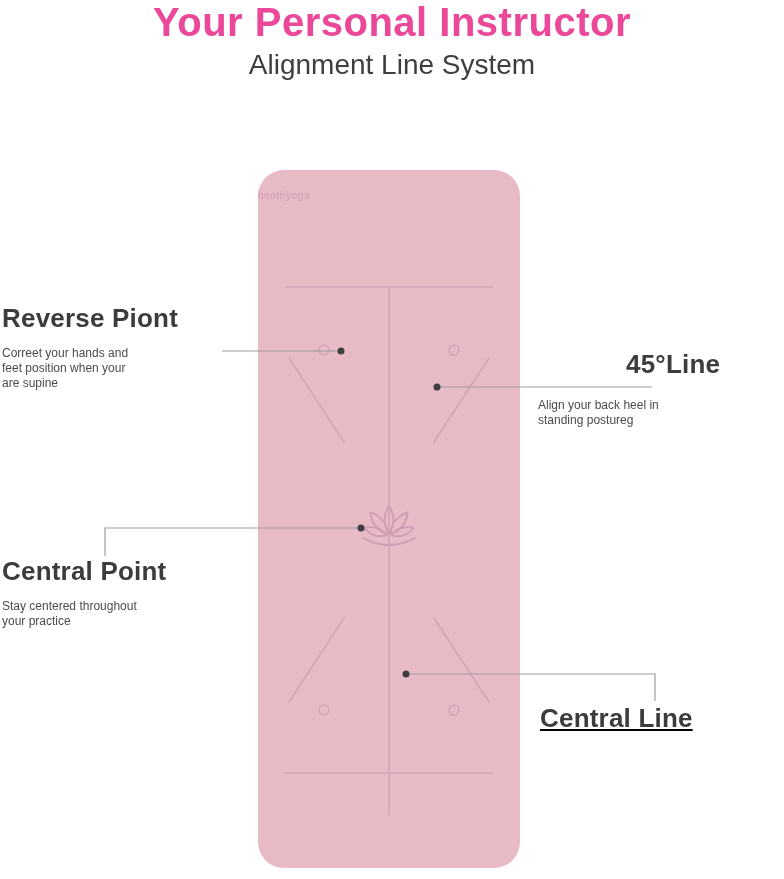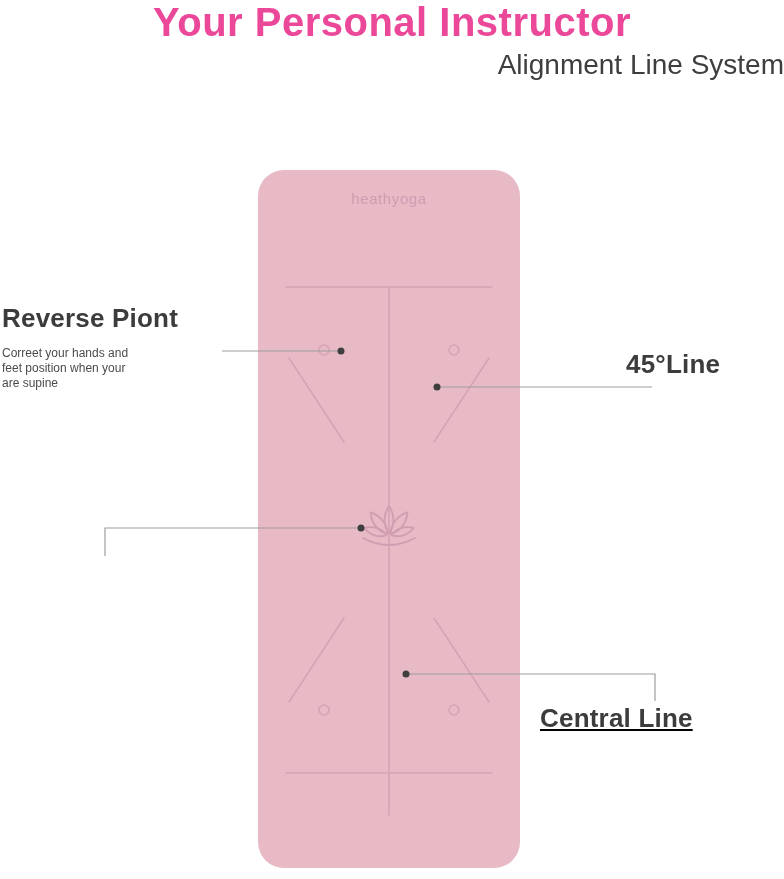--- a/index.html
+++ b/index.html
@@ -19,40 +19,39 @@
     top: 0px; left: 0; width: 100%;
     text-align: center;
     font-size: 40px;
     font-weight: 700;
     letter-spacing: 0.5px;
     color: #ec4899;
   }
   .subtitle {
     position: absolute;
     top: 49px; left: 0; width: 100%;
-    text-align: right;
+    text-align: center;
     font-size: 28px;
     font-weight: 400;
     color: #3e3e3e;
   }
 
   .mat {
     position: absolute;
     left: 258px; top: 170px;
     width: 262px; height: 698px;
     background: #e7bac6;
     border-radius: 26px;
     z-index: 1;
   }
   .mat-svg { position: absolute; left: 0; top: 0; }
   .brand {
     position: absolute;
     top: 20px; left: 0; width: 100%;
-    text-align: center;
-    font-size: 15px;
+    font-size: 10px;
     letter-spacing: 0.6px;
     color: #cf9db1;
     z-index: 2;
   }
 
   .leaders {
     position: absolute;
     left: 0; top: 0;
     z-index: 3;
     pointer-events: none;
@@ -132,20 +131,27 @@
 
   <div class="callout co-reverse">
     <div class="co-head">Reverse Piont</div>
     <div class="co-body">Correet your hands and
 feet position when your
 are supine</div>
   </div>
 
   <div class="callout co-45">
     <div class="co-head">45°Line</div>
+    <div class="co-body">Align your back heel in
+standing postureg</div>
   </div>
 
+  <div class="callout co-central-point">
+    <div class="co-head">Central Point</div>
+    <div class="co-body">Stay centered throughout
+your practice</div>
+  </div>
 
   <div class="callout co-central-line">
     <div class="co-head">Central Line</div>
   </div>
 
 </div>
 
 </body></html>

